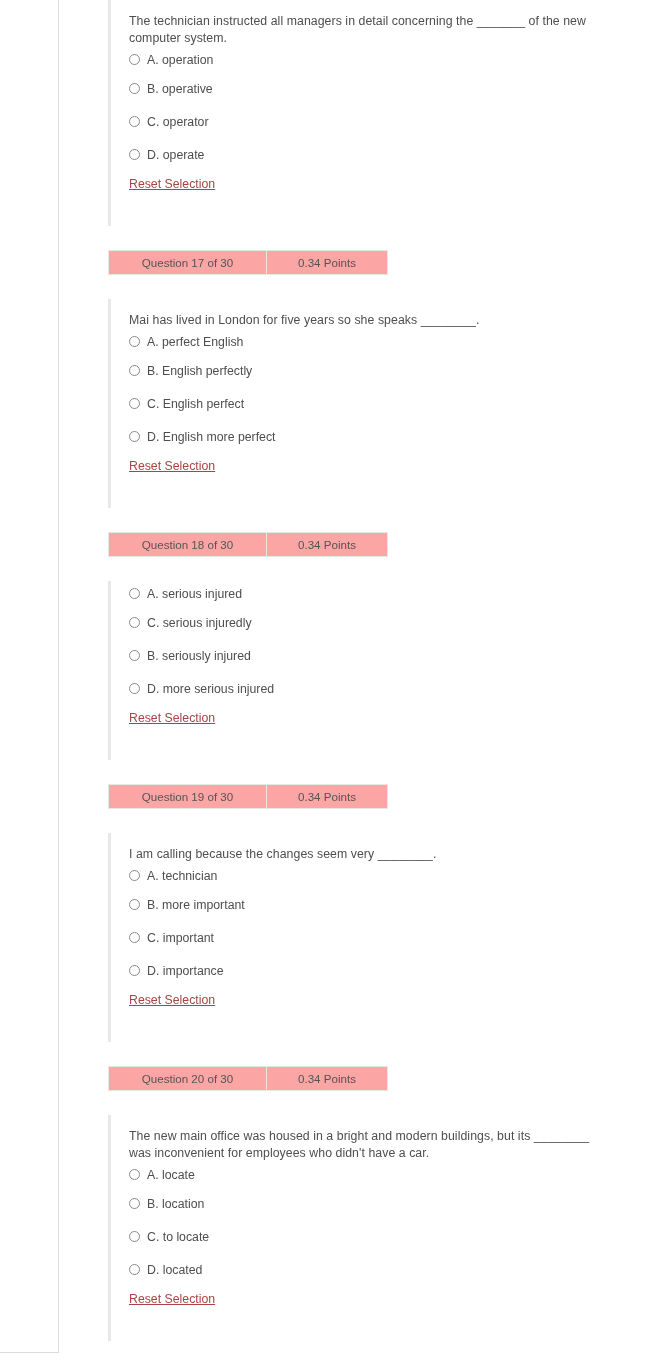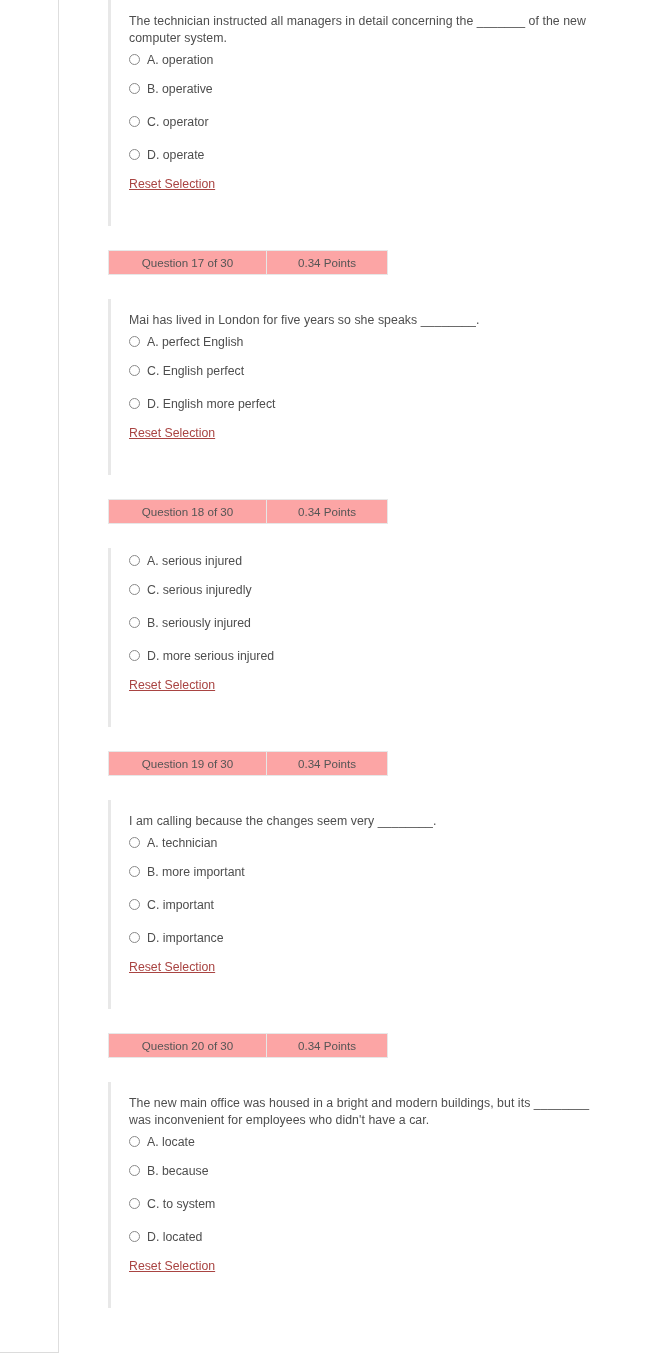--- a/index.html
+++ b/index.html
@@ -178,20 +178,24 @@
       <div class="qbar-cell right">0.34 Points</div>
     </div>
     <div class="bar-spacer-bottom"></div>
     <div class="question-block"><p class="stem">Mai has lived in London for five years so she speaks ________.</p><ul class="options">
         <li class="option-row">
           <span class="radio"></span>
           <span class="option-label">A. perfect English</span>
         </li>
         <li class="option-row">
           <span class="radio"></span>
+          <span class="option-label">B. English perfectly</span>
+        </li>
+        <li class="option-row">
+          <span class="radio"></span>
           <span class="option-label">C. English perfect</span>
         </li>
         <li class="option-row">
           <span class="radio"></span>
           <span class="option-label">D. English more perfect</span>
         </li>
       </ul><a class="reset-link">Reset Selection</a><div class="block-tail"></div></div>
     <div class="bar-spacer-top"></div>
     <div class="qbar">
       <div class="qbar-cell left">Question 18 of 30</div>
@@ -246,24 +250,24 @@
       <div class="qbar-cell right">0.34 Points</div>
     </div>
     <div class="bar-spacer-bottom"></div>
     <div class="question-block"><p class="stem">The new main office was housed in a bright and modern buildings, but its ________ was inconvenient for employees who didn't have a car.</p><ul class="options">
         <li class="option-row">
           <span class="radio"></span>
           <span class="option-label">A. locate</span>
         </li>
         <li class="option-row">
           <span class="radio"></span>
-          <span class="option-label">B. because</span>
-        </li>
-        <li class="option-row">
-          <span class="radio"></span>
-          <span class="option-label">C. to system</span>
+          <span class="option-label">B. location</span>
+        </li>
+        <li class="option-row">
+          <span class="radio"></span>
+          <span class="option-label">C. to locate</span>
         </li>
         <li class="option-row">
           <span class="radio"></span>
           <span class="option-label">D. located</span>
         </li>
       </ul><a class="reset-link">Reset Selection</a><div class="block-tail"></div></div>
   </div>
 
 </body></html>

